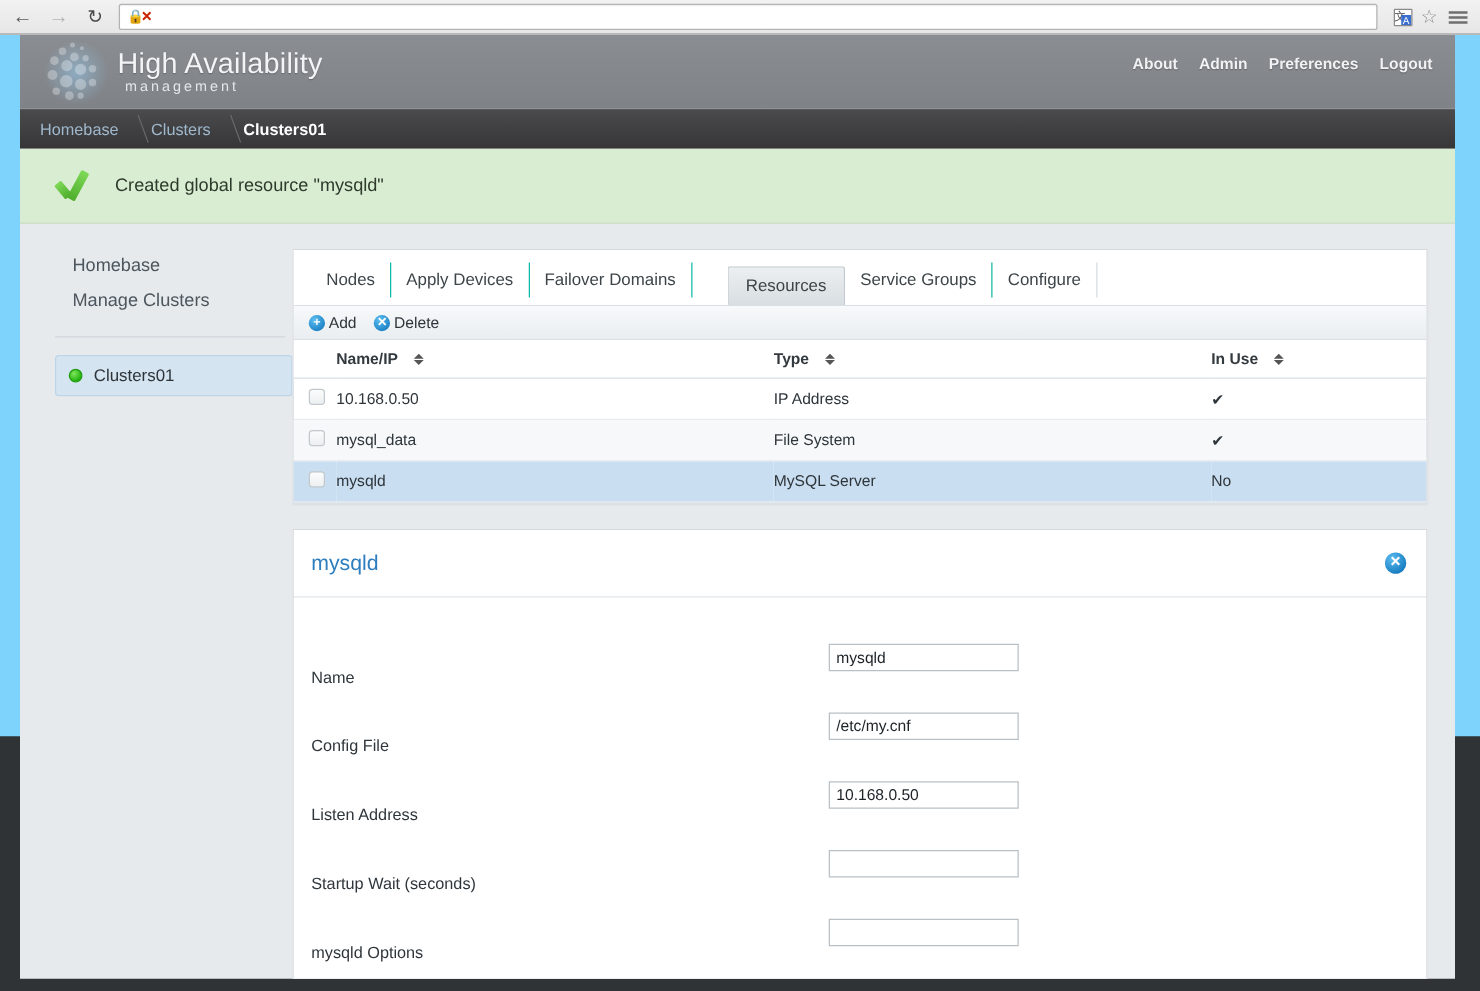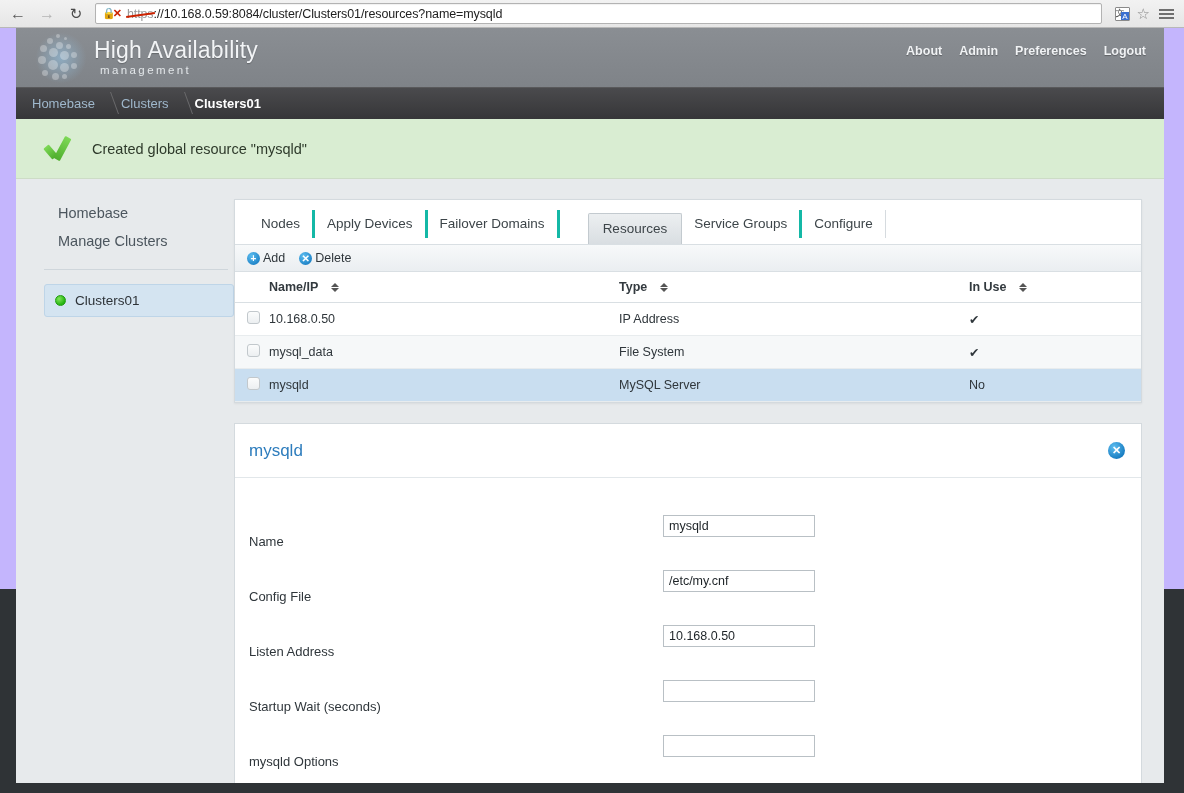--- a/index.html
+++ b/index.html
@@ -51,21 +51,21 @@
   .icon-translate::after {
     content: "A"; position: absolute; right: 0px; bottom: -1px; font-size: 8px;
     background: #3a6fcf; color: #fff; padding: 0 1px;
   }
   .icon-star { color: #8a8a8a; font-size: 15px; line-height: 1; }
   .icon-menu { display: flex; flex-direction: column; gap: 2px; padding: 0 2px; }
   .icon-menu i { display: block; width: 15px; height: 2px; background: #6f6f6f; }
 
   
   .viewport {
-    width: 1184px; height: 561px; background: #c4b5fd; position: relative;
+    width: 1184px; height: 561px; background: #7dd3fc; position: relative;
     padding-left: 16px; padding-right: 24px;
   }
   .page {
     width: 1148px; height: 755px; background: #e7eaec; position: relative;
     overflow: hidden;
   }
 
   
   .site-header {
     height: 59px; background: linear-gradient(to bottom,#8a8e93 0%, #7f8388 100%);
@@ -156,21 +156,21 @@
     background: #ffffff; border: 1px solid #d4dade;
     box-shadow: 0 1px 2px rgba(0,0,0,.06);
   }
 
   .tabstrip {
     height: 45px; display: flex; align-items: flex-end; padding: 0 14px;
     background: #fff; border-bottom: 1px solid #d9dfe3;
   }
   .tab {
     font-size: 13.5px; color: #3d4549; padding: 6px 12px 7px 12px; cursor: default;
-    border-right: 3px solid #14b8a6; position: relative; margin-bottom: 6px;
+    border-right: 1px solid #14b8a6; position: relative; margin-bottom: 6px;
   }
   .tab:last-child { border-right: 1px solid #d6dbdf; }
   .tab.active {
     background: linear-gradient(to bottom,#eceff1,#d9dee2);
     border: 1px solid #c3cacf; border-bottom: none;
     border-radius: 2px 2px 0 0; font-weight: normal;
     padding: 7px 14px 8px 14px; margin-bottom: 0px; margin-left: 28px;
   }
 
   .toolbar {
@@ -244,21 +244,20 @@
 
 <div class="browser-bar">
   <div class="nav-btn">←</div>
   <div class="nav-btn disabled">→</div>
   <div class="nav-btn reload">↻</div>
   <div class="url-box">
     <span class="lock-bad">
       <span class="lock-glyph">🔒</span>
         <span class="lock-x">✕</span>
     </span>
-    <span class="url-text"><span class="url-scheme">https</span><span>://10.168.0.59:8084/cluster/Clusters01/resources?name=mysqld</span></span>
   </div>
   <div class="chrome-icons">
     <span class="icon-translate"></span>
     <span class="icon-star">☆</span>
     <span class="icon-menu">
         <i></i>
         <i></i>
         <i></i>
       </span>
   </div>

